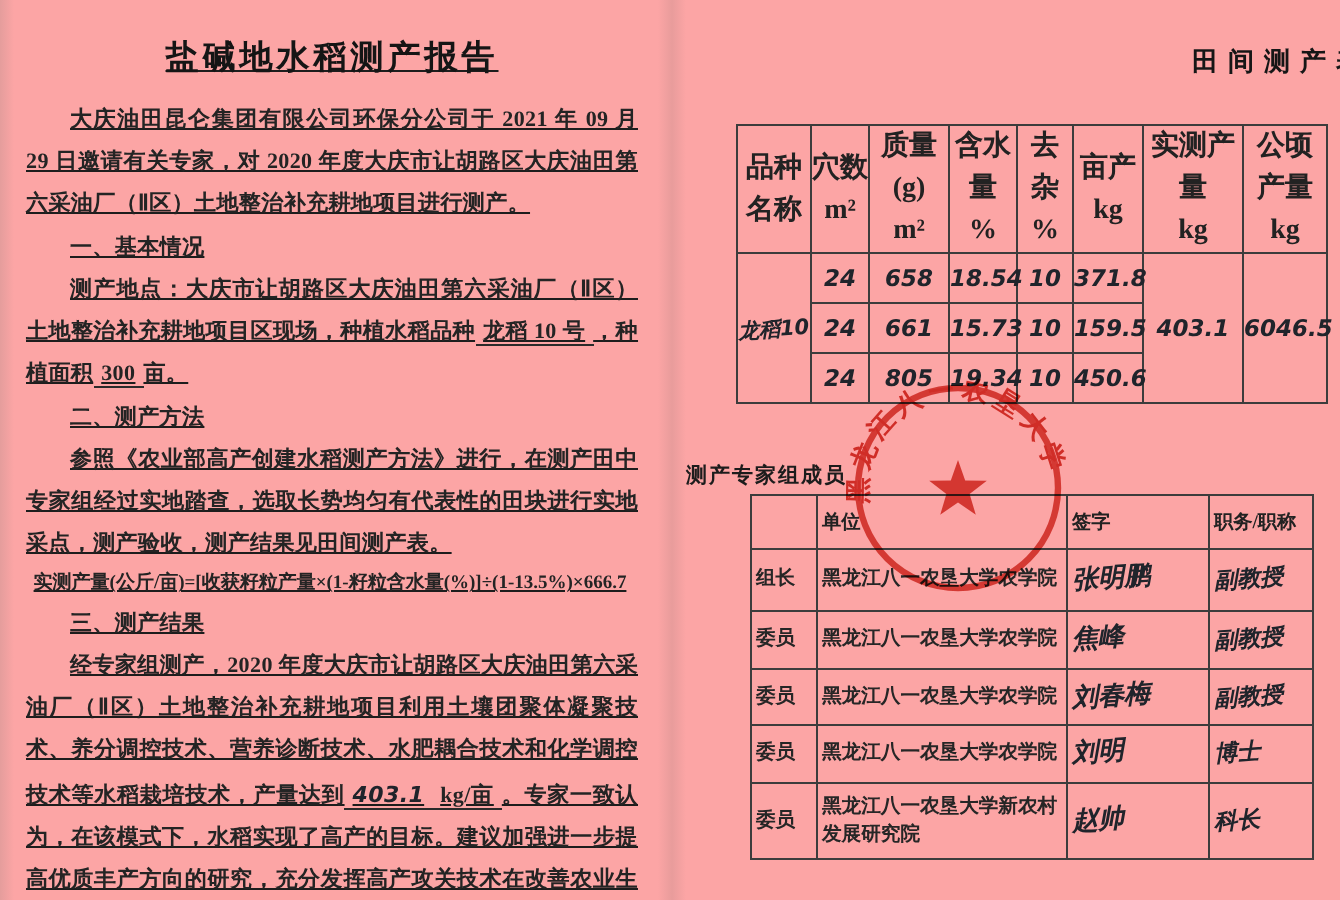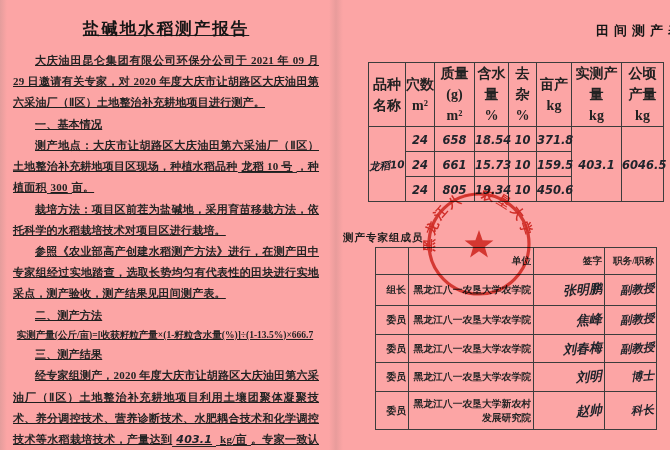--- a/index.html
+++ b/index.html
@@ -53,21 +53,21 @@
   .ftable td{height:24px;}
   .ftable .hand{font-size:11.5px;}
   .ftable .variety-cell .hand{font-size:10.5px;}
 
   
   .experts-label{
     position:absolute;left:8px;top:231px;font-size:10.5px;font-weight:700;
     letter-spacing:1px;color:#1c1c1c;
   }
   .etable{position:absolute;left:40px;top:247px;width:281px;table-layout:fixed;}
-  .etable th,.etable td{border:1px solid #3c3c3c;text-align:right;vertical-align:middle;padding:0 2px;}
+  .etable th,.etable td{border:1px solid #3c3c3c;text-align:left;vertical-align:middle;padding:0 2px;}
   .etable th{font-size:9.6px;font-weight:700;height:26px;color:#222;}
   .etable td{font-size:9.8px;font-weight:700;color:#262626;line-height:1.35;}
   .etable .sig .hand{font-size:13px;}
   .etable .ttl .hand{font-size:11.5px;}
   .r1{height:31px;margin-left:11px;} .r2{height:29px;} .r3{height:28px;} .r4{height:29px;} .r5{height:38px;}
 
   
   .stamp{
     position:absolute;left:88px;top:188px;width:112px;height:112px;
     mix-blend-mode:multiply;opacity:.92;pointer-events:none;
@@ -79,25 +79,24 @@
 <div class="page page-left">
   <div class="report">
     <div class="report-title">盐碱地水稻测产报告</div>
 
     <p class="para"><span>大庆油田昆仑集团有限公司环保分公司于 2021 年 09 月 29 日邀请有关专家，对 2020 年度大庆市让胡路区大庆油田第六采油厂（Ⅱ区）土地整治补充耕地项目进行测产。</span></p>
 
     <p class="para heading">一、基本情况</p>
 
     <p class="para"><span>测产地点：大庆市让胡路区大庆油田第六采油厂（Ⅱ区）土地整治补充耕地项目区现场，种植水稻品种</span><span class="blank">龙稻 10 号</span><span>，种植面积</span><span class="blank">300</span><span>亩。</span></p>
 
-    <p class="para">栽培方法：项目区前茬为盐碱地，采用育苗移栽方法，依托科学的水稻栽培技术对项目区进行栽培。</p>
+
+    <p class="para heading">二、测产方法</p>
 
     <p class="para">参照《农业部高产创建水稻测产方法》进行，在测产田中专家组经过实地踏查，选取长势均匀有代表性的田块进行实地采点，测产验收，测产结果见田间测产表。</p>
-
-    <p class="para heading">二、测产方法</p>
 
     <p class="para formula">实测产量(公斤/亩)=[收获籽粒产量×(1-籽粒含水量(%)]÷(1-13.5%)×666.7</p>
 
     <p class="para heading">三、测产结果</p>
 
     <p class="para"><span>经专家组测产，2020 年度大庆市让胡路区大庆油田第六采油厂（Ⅱ区）土地整治补充耕地项目利用土壤团聚体凝聚技术、养分调控技术、营养诊断技术、水肥耦合技术和化学调控技术等水稻栽培技术，产量达到</span><span class="blank hand">403.1</span><span class="blank">kg/亩</span><span>。专家一致认为，在该模式下，水稻实现了高产的目标。建议加强进一步提高优质丰产方向的研究，充分发挥高产攻关技术在改善农业生态环境和促进农业可持续发展的优势，使该技术能够更好的服务于生产。</span></p>
   </div>
 </div>
 
 <div class="page page-right">

